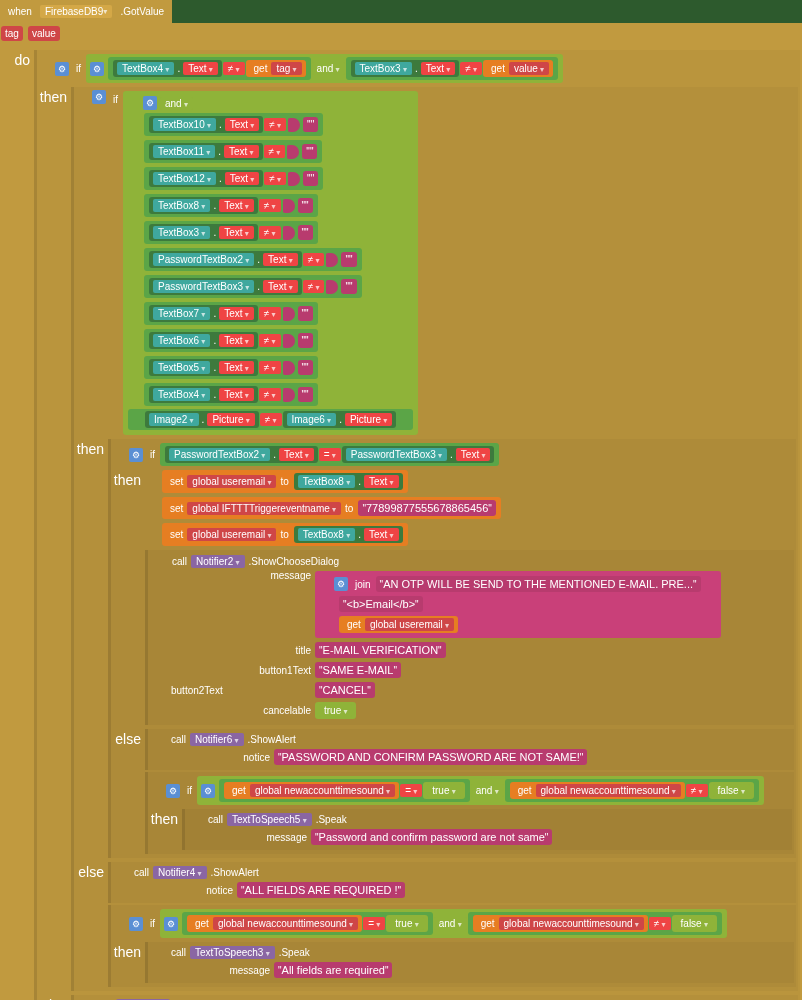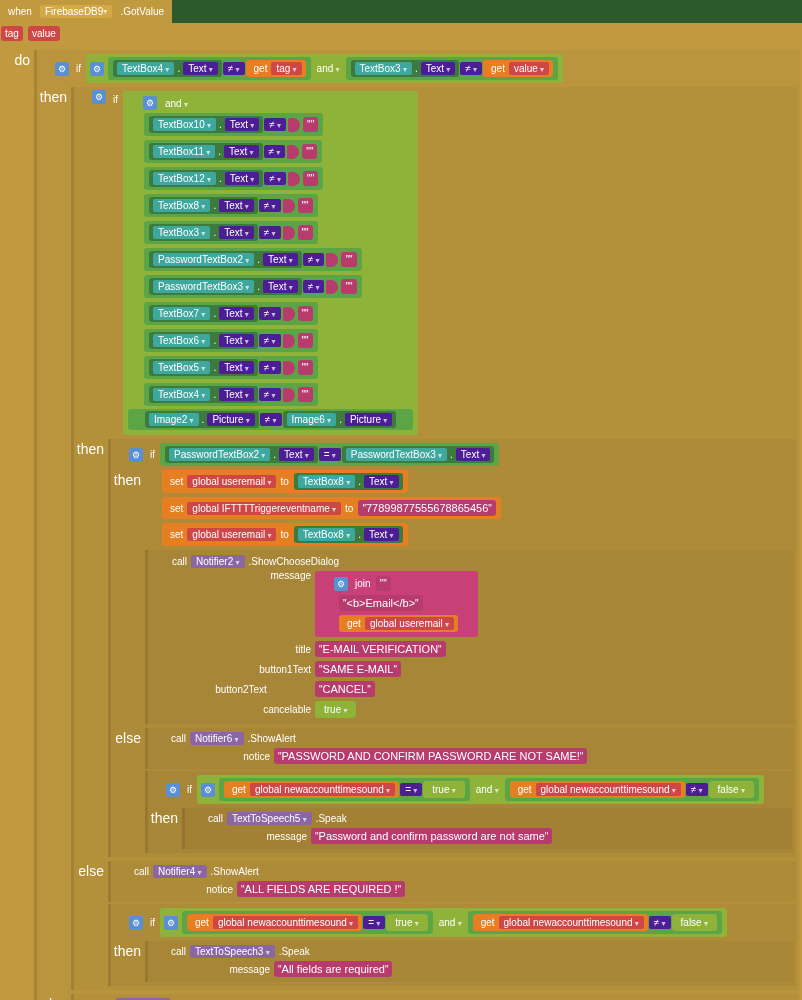--- a/index.html
+++ b/index.html
@@ -3,21 +3,21 @@
 <meta charset="utf-8">
 <style>
 body{margin:0;background:#2d5a2d;font-family:sans-serif;font-size:11px;color:#fff;padding:0;width:802px}
 .blk{display:inline-flex;align-items:center;padding:2px 4px;border-radius:3px;margin:1px;white-space:nowrap}
 .row{display:flex;align-items:center;flex-wrap:wrap;padding:1px 16px}
 .mustard{background:#c19a3f}
 .olive{background:#8fb339}
 .green{background:#5ba547}
 .darkgreen{background:#3d7a3d}
 .teal{background:#3fa89e;color:#fff}
-.teald{background:#4c1d95}
+.teald{background:#ef4444}
 .purple{background:#7c5295}
 .pink{background:#c94079}
 .magenta{background:#b83b6e}
 .orange{background:#e67e22}
 .red{background:#cf4647}
 .dd{padding:1px 5px;border-radius:2px;font-size:10px}
 .dd::after{content:" ▾";font-size:8px;opacity:.7}
 .gear{width:14px;height:14px;background:#5a8fd4;border-radius:2px;display:inline-flex;align-items:center;justify-content:center;font-size:9px;margin-right:3px}
 .gear::before{content:"⚙";color:#fff}
 .sock{width:12px;height:14px;background:#b83b6e;border-radius:2px 8px 8px 2px;display:inline-block;margin:0 2px}
@@ -360,20 +360,21 @@
              <span class="kw">.ShowChooseDialog</span>
             </div>
             <div class="row" style="align-items:flex-start">
              <span class="lbl" style="width:140px;text-align:right">message</span>
              <div class="blk pink" style="flex-direction:column;align-items:flex-start;padding:3px">
               <div class="row">
                                   <span class="gear"></span>
                                   <span class="kw">join</span>
                <span class="blk magenta">
                                     <span class="qt">"</span> 
+                                    <span>AN OTP WILL BE SEND TO THE MENTIONED E-MAIL. PRE...</span> 
                                     <span class="qt">"</span>
                                   </span>
                                 </div>
               <div class="row ind">
                                   <span class="blk magenta">
                                     <span class="qt">"</span> 
                                     <span>&lt;b&gt;Email&lt;/b&gt;</span> 
                                     <span class="qt">"</span>
                                   </span>
                                 </div>
@@ -395,21 +396,21 @@
                             </div>
             <div class="row">
                               <span class="lbl" style="width:140px;text-align:right">button1Text</span>
                               <span class="blk magenta">
                                 <span class="qt">"</span> 
                                 <span>SAME E-MAIL</span> 
                                 <span class="qt">"</span>
                               </span>
                             </div>
             <div class="row">
-                              <span class="lbl" style="width:140px;text-align:center">button2Text</span>
+                              <span class="lbl" style="width:140px;text-align:left">button2Text</span>
                               <span class="blk magenta">
                                 <span class="qt">"</span> 
                                 <span>CANCEL</span> 
                                 <span class="qt">"</span>
                               </span>
                             </div>
             <div class="row">
                               <span class="lbl" style="width:140px;text-align:right">cancelable</span>
                               <span class="blk olive">
                                 <span class="dd olive">true</span>

